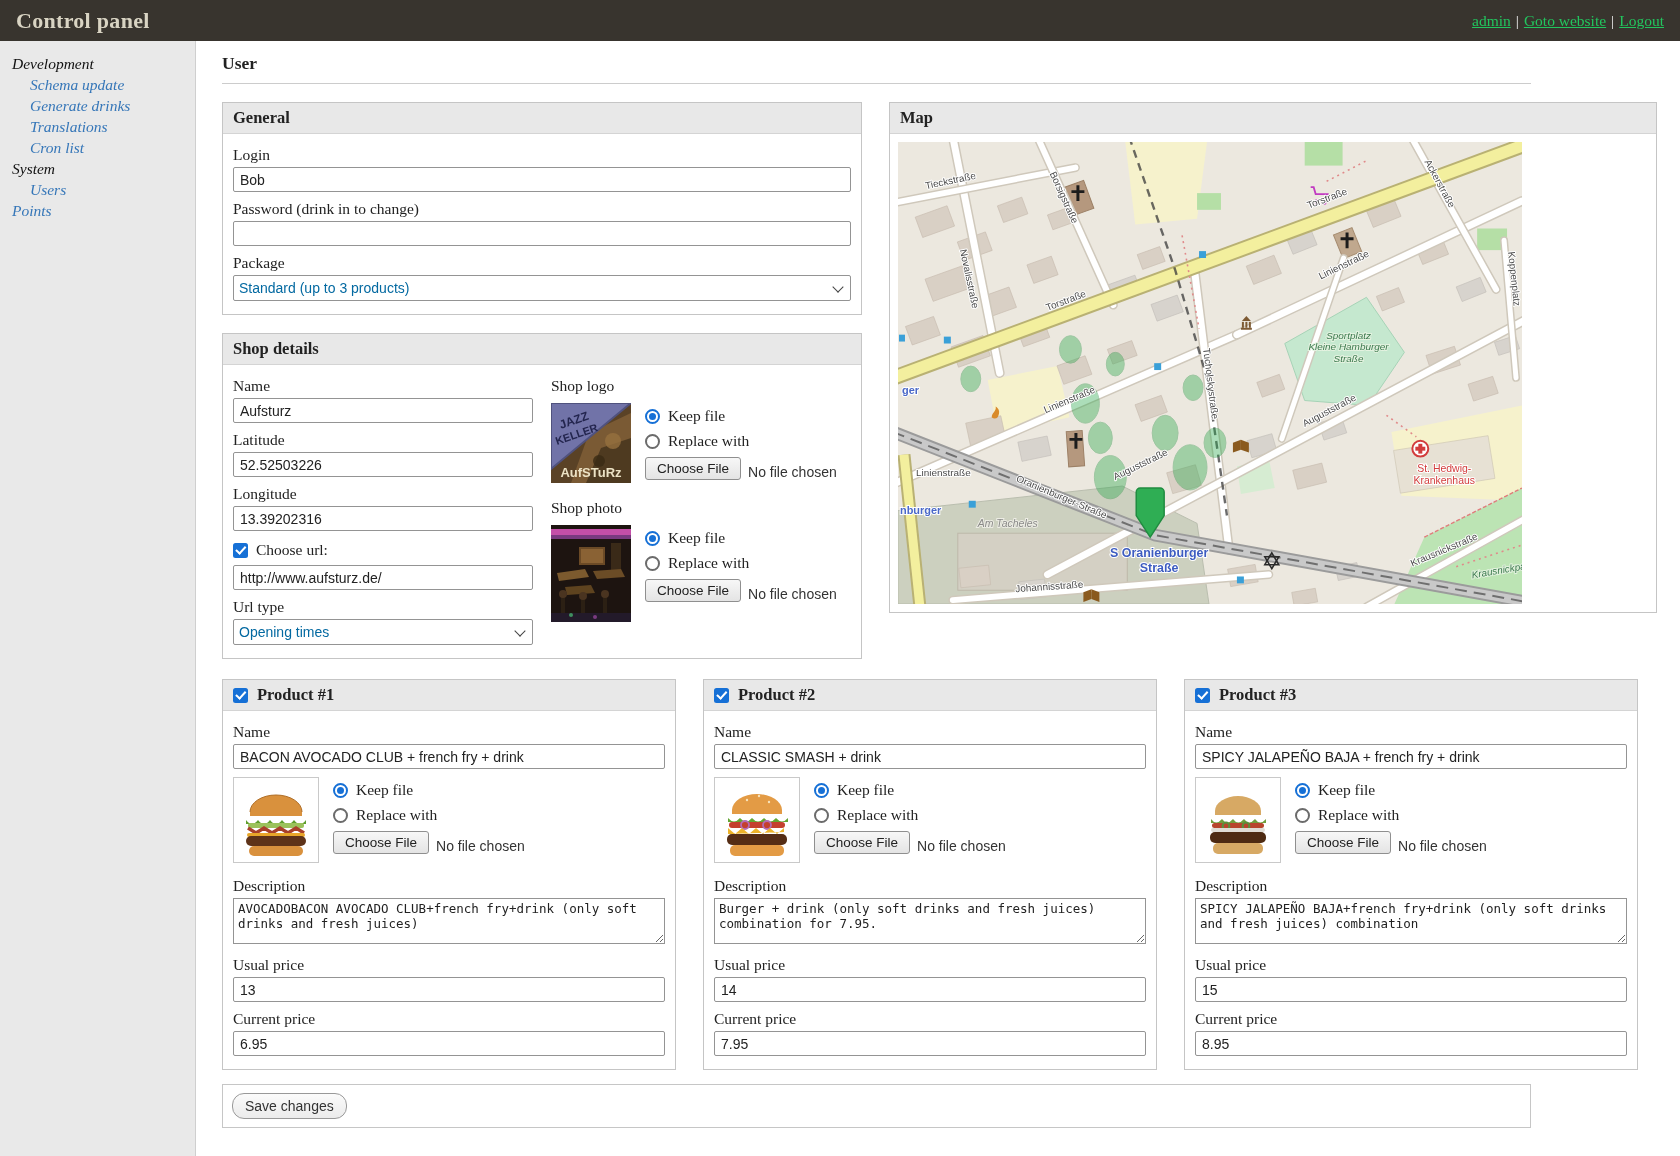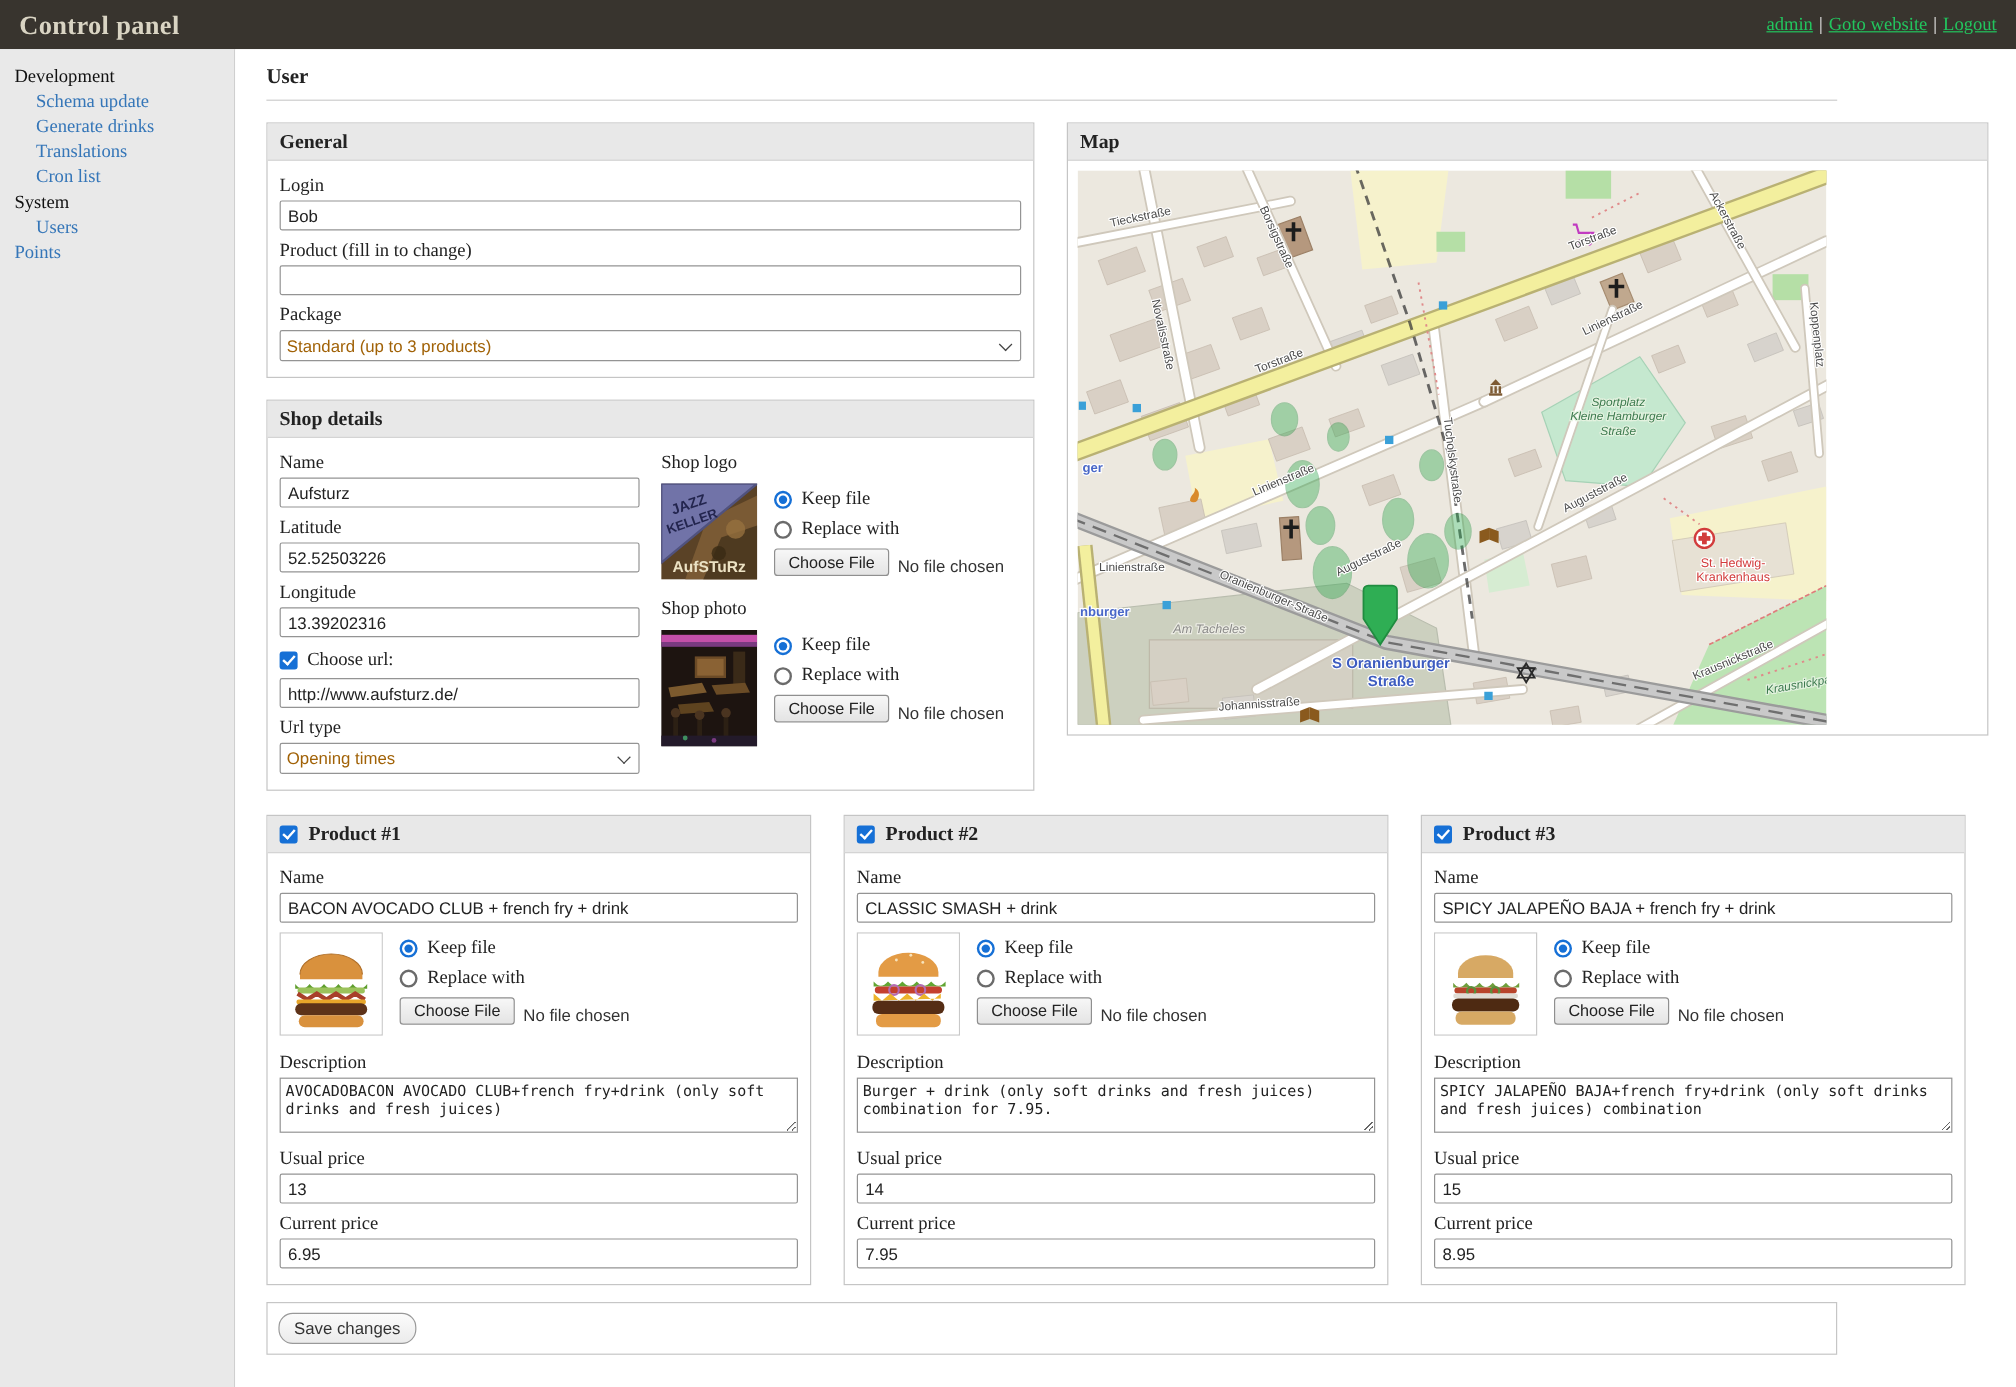--- a/index.html
+++ b/index.html
@@ -10,21 +10,21 @@
   .topbar { height:41px; background:#38342e; display:flex; align-items:center;
             justify-content:space-between; padding:0 16px; }
   .topbar .title { font-size:22px; font-weight:bold; color:#d9d4c3; letter-spacing:.3px; }
   .topbar .links { font-size:15.5px; color:#e6e6e6; }
   .topbar .links a { color:#22c55e; text-decoration:underline; }
   .topbar .sep { margin:0 5px; color:#f0f0f0; }
 
   
   .layout { display:flex; height:1115px; }
   .sidebar { width:196px; background:#e9e9e9; border-right:1px solid #cfcfcf;
-             padding-top:13px; flex:0 0 auto; }
+             padding-top:13px; flex:0 0 auto;font-style:italic; }
   .side-group { font-size:15.5px; color:#111; padding:1px 0 2px 12px; }
   .side-link  { display:block; font-size:15.5px; color:#3576b8; padding:1px 0 2px 30px;
                 text-decoration:none; cursor:pointer; }
   .side-link.root { padding-left:12px; }
   .main { flex:1; padding:12px 0 0 26px; background:#fff; }
 
   .page-title { font-size:17.5px; font-weight:bold; padding-bottom:9px;
                 border-bottom:1px solid #ccc; width:1309px; margin-bottom:18px; }
 
   
@@ -36,21 +36,21 @@
   .top-row { display:flex; gap:27px; align-items:flex-start; }
   .col-left { width:640px; flex:0 0 auto; }
   .map-panel { width:768px; flex:0 0 auto; }
   .map-panel .panel-body { padding:8px; }
 
   .field-label { display:block; font-size:15.5px; margin:8px 0 3px; color:#222; }
   input.txt { width:100%; height:25px; border:1px solid #949494; border-radius:2px;
               font:14px "Liberation Sans", sans-serif; color:#222; padding:2px 6px; background:#fff; }
   .select-wrap { position:relative; width:100%; }
   select { width:100%; height:26px; border:1px solid #949494; border-radius:2px; background:#fff;
-           font:14px "Liberation Sans", sans-serif; color:#a16207; padding:2px 22px 2px 5px;
+           font:14px "Liberation Sans", sans-serif; color:#0369a1; padding:2px 22px 2px 5px;
            appearance:none; -webkit-appearance:none; }
   .select-wrap::after { content:""; position:absolute; right:9px; top:8px; width:7px; height:7px;
            border-right:1.6px solid #444; border-bottom:1.6px solid #444;
            transform:rotate(45deg); pointer-events:none; }
 
   
   .shop-grid { display:flex; gap:18px; }
   .shop-left { width:300px; flex:0 0 auto; }
   .shop-right { flex:1; }
   .check-row { display:flex; align-items:center; gap:8px; margin:10px 0 6px; font-size:15.5px; }
@@ -132,21 +132,21 @@
     <div class="top-row">
       <div class="col-left">
 
         <div class="panel" style="margin-bottom:18px;">
           <div class="panel-header">
             <span>General</span>
           </div>
           <div class="panel-body">
             <label class="field-label">Login</label>
             <input class="txt" type="text" value="Bob" style="">
-            <label class="field-label">Product (fill in to change)</label>
+            <label class="field-label">Password (drink in to change)</label>
             <input class="txt" type="password" value="" style="">
             <label class="field-label">Package</label>
             <span class="select-wrap" style="display:block;">
               <select>
                 <option>Standard (up to 3 products)</option>
               </select>
             </span>
           </div>
         </div>
 

